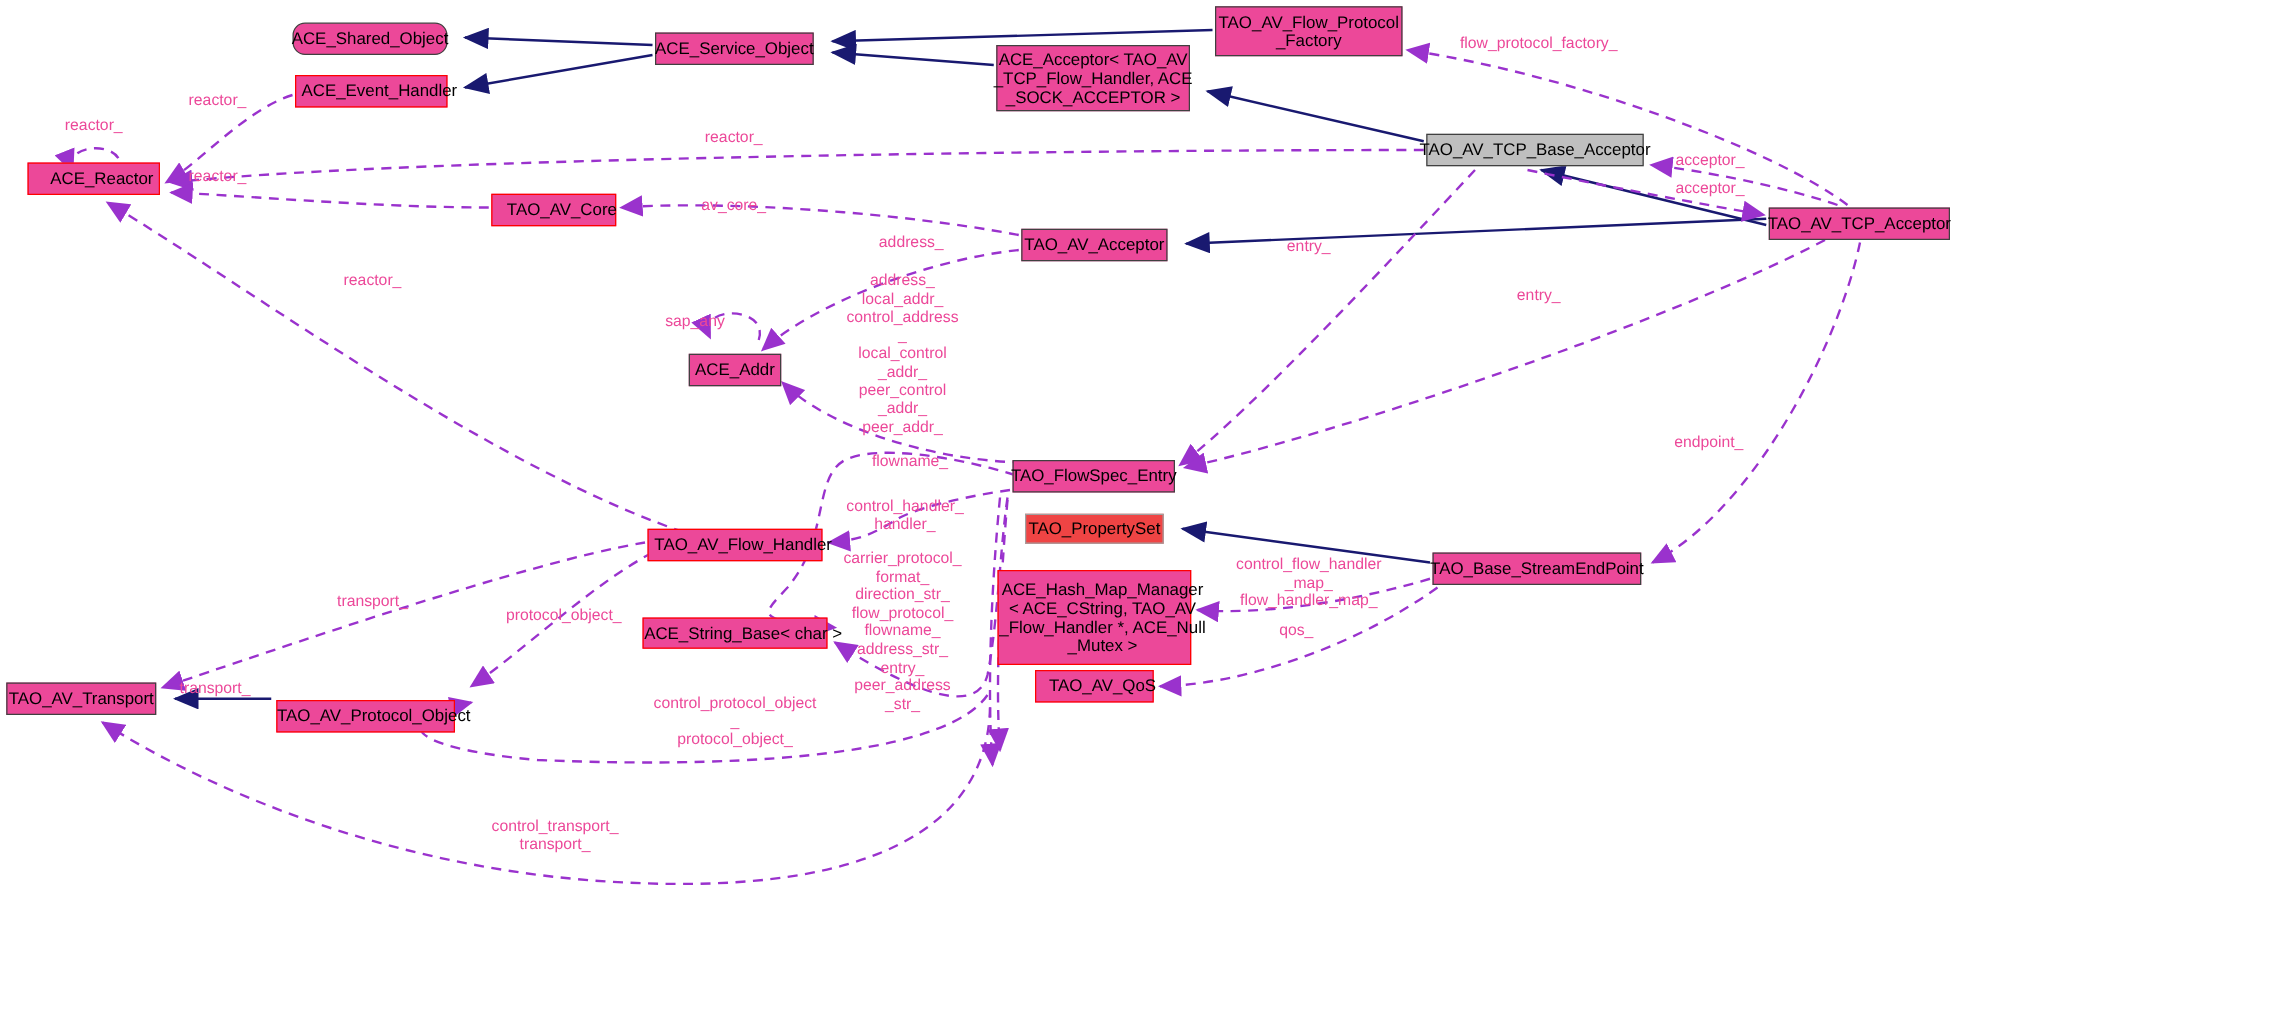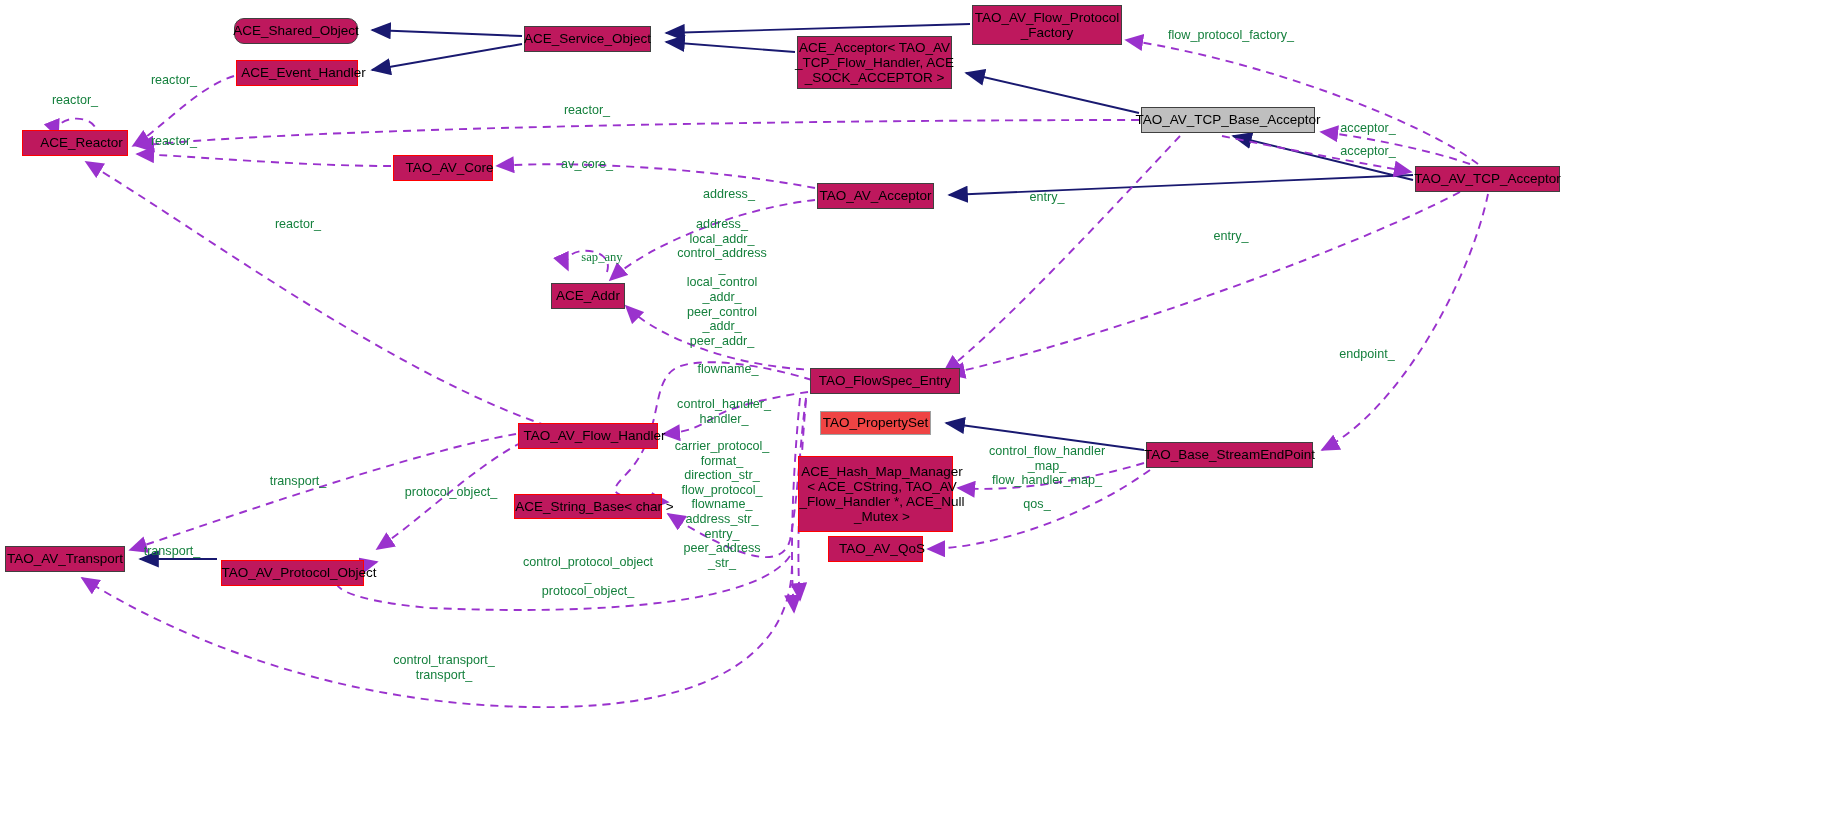--- a/index.html
+++ b/index.html
@@ -2,26 +2,26 @@
 <html><head>
 <meta charset="utf-8">
 <title>TAO_AV_TCP_Base_Acceptor Collaboration Diagram</title>
 <style>
   html,body{margin:0;padding:0;background:#ffffff;}
   #canvas{position:relative;width:1832px;height:820px;overflow:hidden;
           font-family:"Liberation Sans","DejaVu Sans",sans-serif;background:#ffffff;}
   #graph-svg{position:absolute;left:0;top:0;width:1832px;height:820px;}
   .node{position:absolute;box-sizing:border-box;display:flex;align-items:center;
         justify-content:center;text-align:center;line-height:1.12;
-        font-size:13.5px;color:#000000;background:#be185d;white-space:pre;}
+        font-size:13.5px;color:#000000;background:#ec4899;white-space:pre;}
   .node-dark{border:1.6px solid #404040;}
   .node-red{border:1.6px solid #ff0000;padding-left:13px;}
   .node-gray{border:1.6px solid #a0a0a0;background:#ef4444;}
   .node-highlight{border:1.6px solid #404040;background:#bfbfbf;}
-  .edge-label{position:absolute;font-size:12.6px;color:#15803d;
+  .edge-label{position:absolute;font-size:12.6px;color:#ec4899;
               text-align:center;line-height:1.16;white-space:pre;
               transform:translate(-50%,-50%);}
 </style>
 </head>
 <body>
 
 <div id="canvas">
 
   <svg id="graph-svg" viewBox="0 0 1832 820" xmlns="http://www.w3.org/2000/svg">
     <defs>
@@ -108,21 +108,21 @@
 _Factory</div>
       <div class="node node-dark" style="left: 797px; top: 36px; width: 155px; height: 53px;">ACE_Acceptor&lt; TAO_AV
 _TCP_Flow_Handler, ACE
 _SOCK_ACCEPTOR &gt;</div>
       <div class="node node-red" style="left: 22px; top: 130px; width: 106px; height: 26px;">ACE_Reactor</div>
       <div class="node node-highlight" style="left: 1141px; top: 107px; width: 174px; height: 26px;">TAO_AV_TCP_Base_Acceptor</div>
       <div class="node node-red" style="left: 393px; top: 155px; width: 100px; height: 26px;">TAO_AV_Core</div>
       <div class="node node-dark" style="left: 817px; top: 183px; width: 117px; height: 26px;">TAO_AV_Acceptor</div>
       <div class="node node-dark" style="left: 1415px; top: 166px; width: 145px; height: 26px;">TAO_AV_TCP_Acceptor</div>
       <div class="node node-dark" style="left: 551px; top: 283px; width: 74px; height: 26px;">ACE_Addr</div>
-      <div class="node node-dark" style="left: 810px; top: 368px; width: 150px; height: 26px;">TAO_FlowSpec_Entry</div>
+      <div class="node node-dark" style="left: 810px; top: 368px; width: 130px; height: 26px;">TAO_FlowSpec_Entry</div>
       <div class="node node-gray" style="left: 820px; top: 411px; width: 111px; height: 24px;">TAO_PropertySet</div>
       <div class="node node-red" style="left: 518px; top: 423px; width: 140px; height: 26px;">TAO_AV_Flow_Handler</div>
       <div class="node node-dark" style="left: 1146px; top: 442px; width: 167px; height: 26px;">TAO_Base_StreamEndPoint</div>
       <div class="node node-red" style="left: 798px; top: 456px; width: 155px; height: 76px;">ACE_Hash_Map_Manager
 &lt; ACE_CString, TAO_AV
 _Flow_Handler *, ACE_Null
 _Mutex &gt;</div>
       <div class="node node-red" style="left: 514px; top: 494px; width: 148px; height: 25px;">ACE_String_Base&lt; char &gt;</div>
       <div class="node node-red" style="left: 828px; top: 536px; width: 95px; height: 26px;">TAO_AV_QoS</div>
       <div class="node node-dark" style="left: 5px; top: 546px; width: 120px; height: 26px;">TAO_AV_Transport</div>
@@ -144,21 +144,21 @@
       <div class="edge-label" style="left: 1231px; top: 236px;">entry_</div>
       <div class="edge-label" style="left: 722px; top: 283px;">address_
 local_addr_
 control_address
 _
 local_control
 _addr_
 peer_control
 _addr_
 peer_addr_</div>
-      <div class="edge-label" style="left: 602px; top: 257px; font-family: Liberation Serif, serif;">sap_any</div>
+      <div class="edge-label" style="left: 556px; top: 257px;">sap_any</div>
       <div class="edge-label" style="left: 728px; top: 369px;">flowname_</div>
       <div class="edge-label" style="left: 1367px; top: 354px;">endpoint_</div>
       <div class="edge-label" style="left: 724px; top: 412px;">control_handler_
 handler_</div>
       <div class="edge-label" style="left: 722px; top: 505px;">carrier_protocol_
 format_
 direction_str_
 flow_protocol_
 flowname_
 address_str_

